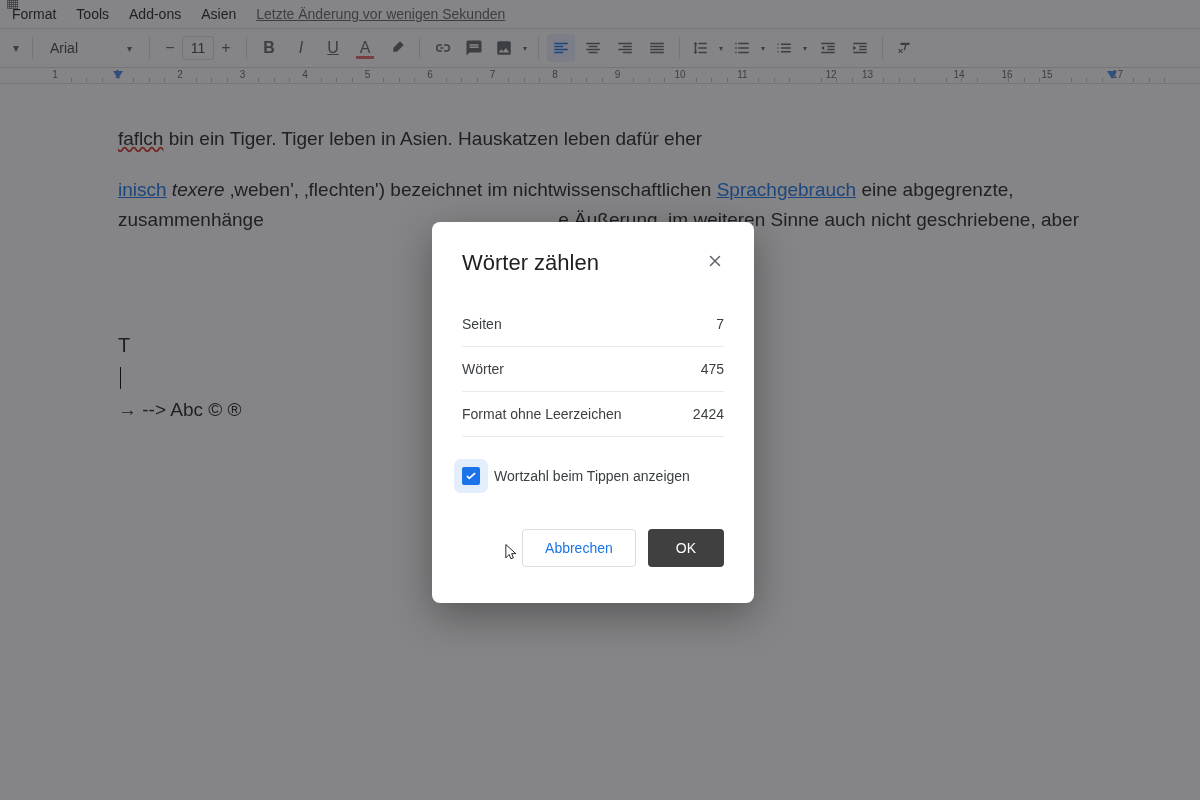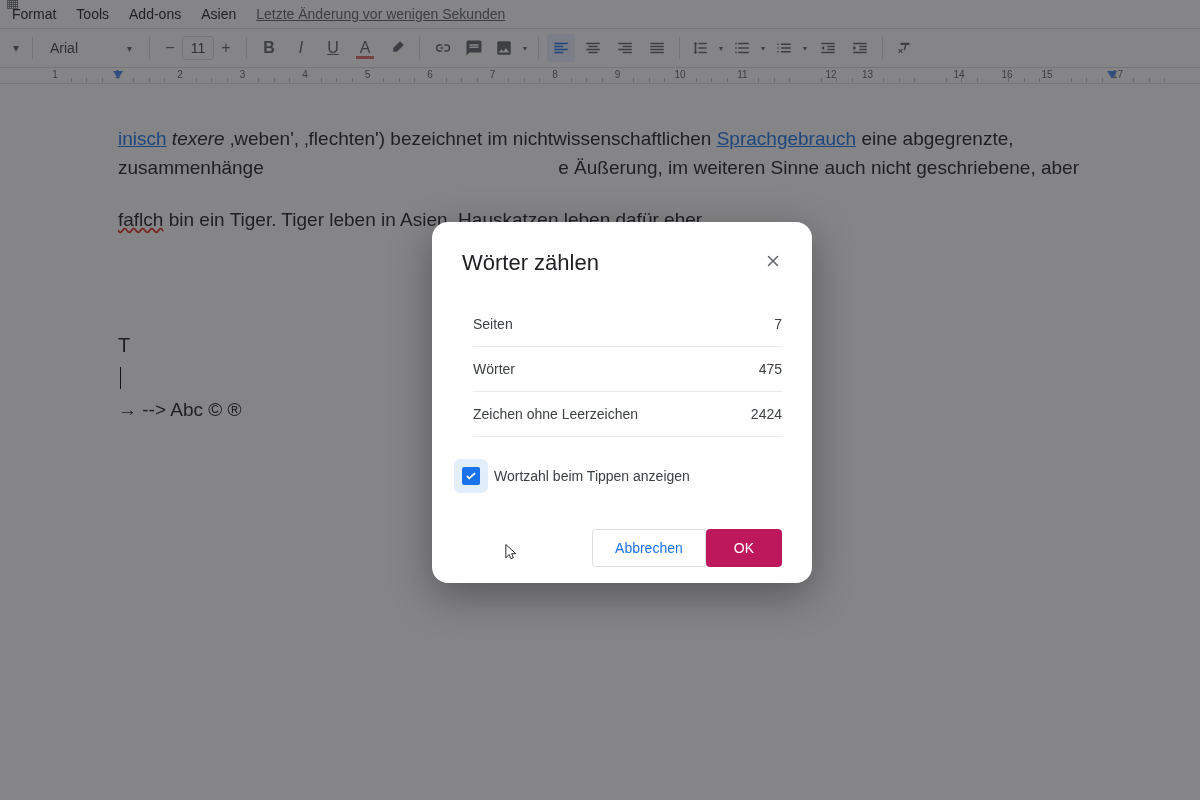--- a/index.html
+++ b/index.html
@@ -26,32 +26,32 @@
   .ruler .tick { position:absolute; top:10px; width:1px; height:4px; background:#bdc1c6; }
   .ruler .ind { position:absolute; top:3px; width:0; height:0; border-left:5px solid transparent; border-right:5px solid transparent; border-top:8px solid #4285f4; transform: translateX(-50%); }
   .page { padding: 40px 0 0 118px; font-size: 19px; color: #202124; line-height: 1.55; }
   .page p { margin-bottom: 22px; max-width: 980px; }
   .underline-err { text-decoration: underline wavy #d93025; text-decoration-skip-ink: none; }
   .link { color: #1a73e8; text-decoration: underline; }
   .italic { font-style: italic; }
   .solo-t { font-size: 20px; margin-top: 96px; }
   .cursor-line { width:1px; height:22px; background:#000; margin: 6px 0 6px 2px; }
   .overlay { position:absolute; inset:0; background: rgba(32,33,36,0.55); }
-  .dialog { position:absolute; left:432px; top:222px; width:380px; background:#fff; border-radius:16px; box-shadow: 0 12px 40px rgba(0,0,0,0.35); padding: 28px 30px 16px 30px; }
+  .dialog { position:absolute; left:432px; top:222px; width:322px; background:#fff; border-radius:8px; box-shadow: 0 12px 40px rgba(0,0,0,0.35); padding: 28px 30px 36px 30px; }
   .dialog-title-row { display:flex; justify-content:space-between; align-items:center; margin-bottom: 26px; }
   .dialog-title { font-size: 22px; color:#202124; font-weight:400; }
   .dialog-close { color:#5f6368; font-size:22px; line-height:1; cursor:default; }
-  .stat-row { display:flex; justify-content:space-between; padding: 14px 0; font-size:14px; color:#3c4043; border-bottom:1px solid #e8eaed;margin-left:11px; }
+  .stat-row { display:flex; justify-content:space-between; padding: 14px 0; font-size:14px; color:#3c4043; border-bottom:1px solid #e8eaed; }
   .stat-row:last-of-type { border-bottom:1px solid #e8eaed; }
   .check-row { display:flex; align-items:center; gap:14px; margin-top: 30px; font-size:14px; color:#3c4043; }
   .checkbox { width:18px; height:18px; background:#1a73e8; border-radius:2px; display:flex; align-items:center; justify-content:center; box-shadow: 0 0 0 8px rgba(26,115,232,0.12); }
   .checkbox svg { width:14px; height:14px; }
-  .dialog-actions { display:flex; justify-content:flex-end; margin-top: 44px; }
+  .dialog-actions { display:flex; justify-content:flex-end; gap:12px; margin-top: 44px; }
   .btn-cancel { padding: 10px 22px; border:1px solid #dadce0; background:#fff; border-radius:4px; font-size:14px; color:#1a73e8; }
-  .btn-ok { padding: 10px 28px; border:none; background:#be185d; color:#fff; border-radius:4px; font-size:14px; font-weight:500; }
+  .btn-ok { padding: 10px 28px; border:none; background:#404040; color:#fff; border-radius:4px; font-size:14px; font-weight:500; }
   .cursor-pointer { position:absolute; left:500px; top:542px; pointer-events:none; }
   .cursor-pointer svg { width:20px; height:20px; }
   .root { position:relative; width:1200px; height:800px; }
   .tb-btn.active { background:#e8f0fe; color:#1a73e8; }
   .tiny-icon { position:absolute; top:-6px; left:6px; color:#5f6368; }
   .styles-dd { display:flex; align-items:center; color:#5f6368; font-size:12px; width:16px; justify-content:center; }
 </style>
 </head>
 <body>
 <div class="root">
@@ -243,25 +243,25 @@
         <span class="tick" style="left: 1133.12px;"></span>
         <span class="tick" style="left: 1148.75px;"></span>
         <span class="tick" style="left: 1164.38px;"></span>
       </div>
   <div class="ind" style="left:118px"></div>
   <div class="ind" style="left:1112px"></div>
 </div>
 
 <div class="page">
   <p>
+    <span class="underline-err">faflch</span><span> bin ein Tiger. Tiger leben in Asien. Hauskatzen leben dafür eher</span>
+  </p>
+  <p>
     <span class="link underline-err">inisch</span>
     <span class="italic">texere</span><span> ‚weben', ‚flechten') bezeichnet im nichtwissenschaftlichen </span><span class="link">Sprachgebrauch</span><span> eine abgegrenzte, zusammenhänge</span><span style="visibility:hidden">xxxxxxxxxxxxxxxxxxxxxxxxxxxxxxx</span><span>e Äußerung, im weiteren Sinne auch nicht geschriebene, aber</span>
-  </p>
-  <p>
-    <span class="underline-err">faflch</span><span> bin ein Tiger. Tiger leben in Asien. Hauskatzen leben dafür eher</span>
   </p>
   <div class="solo-t">T</div>
   <div class="cursor-line"></div>
   <div>→ --&gt; Abc © ®</div>
 </div>
 
 <div class="overlay"></div>
 
 <div class="dialog">
   <div class="dialog-title-row">
@@ -275,21 +275,21 @@
   <div id="stats">
         <div class="stat-row">
           <span>Seiten</span>
           <span>7</span>
         </div>
         <div class="stat-row">
           <span>Wörter</span>
           <span>475</span>
         </div>
         <div class="stat-row">
-          <span>Zeichen ohne Leerzeichen</span>
+          <span>Format ohne Leerzeichen</span>
           <span>2424</span>
         </div>
       </div>
   <div class="check-row">
     <div class="checkbox">
       <svg viewBox="0 0 24 24">
             <path fill="none" stroke="#fff" stroke-width="3" d="M5 12l4 4L19 7"></path>
           </svg>
     </div>
     <span>Wortzahl beim Tippen anzeigen</span>

